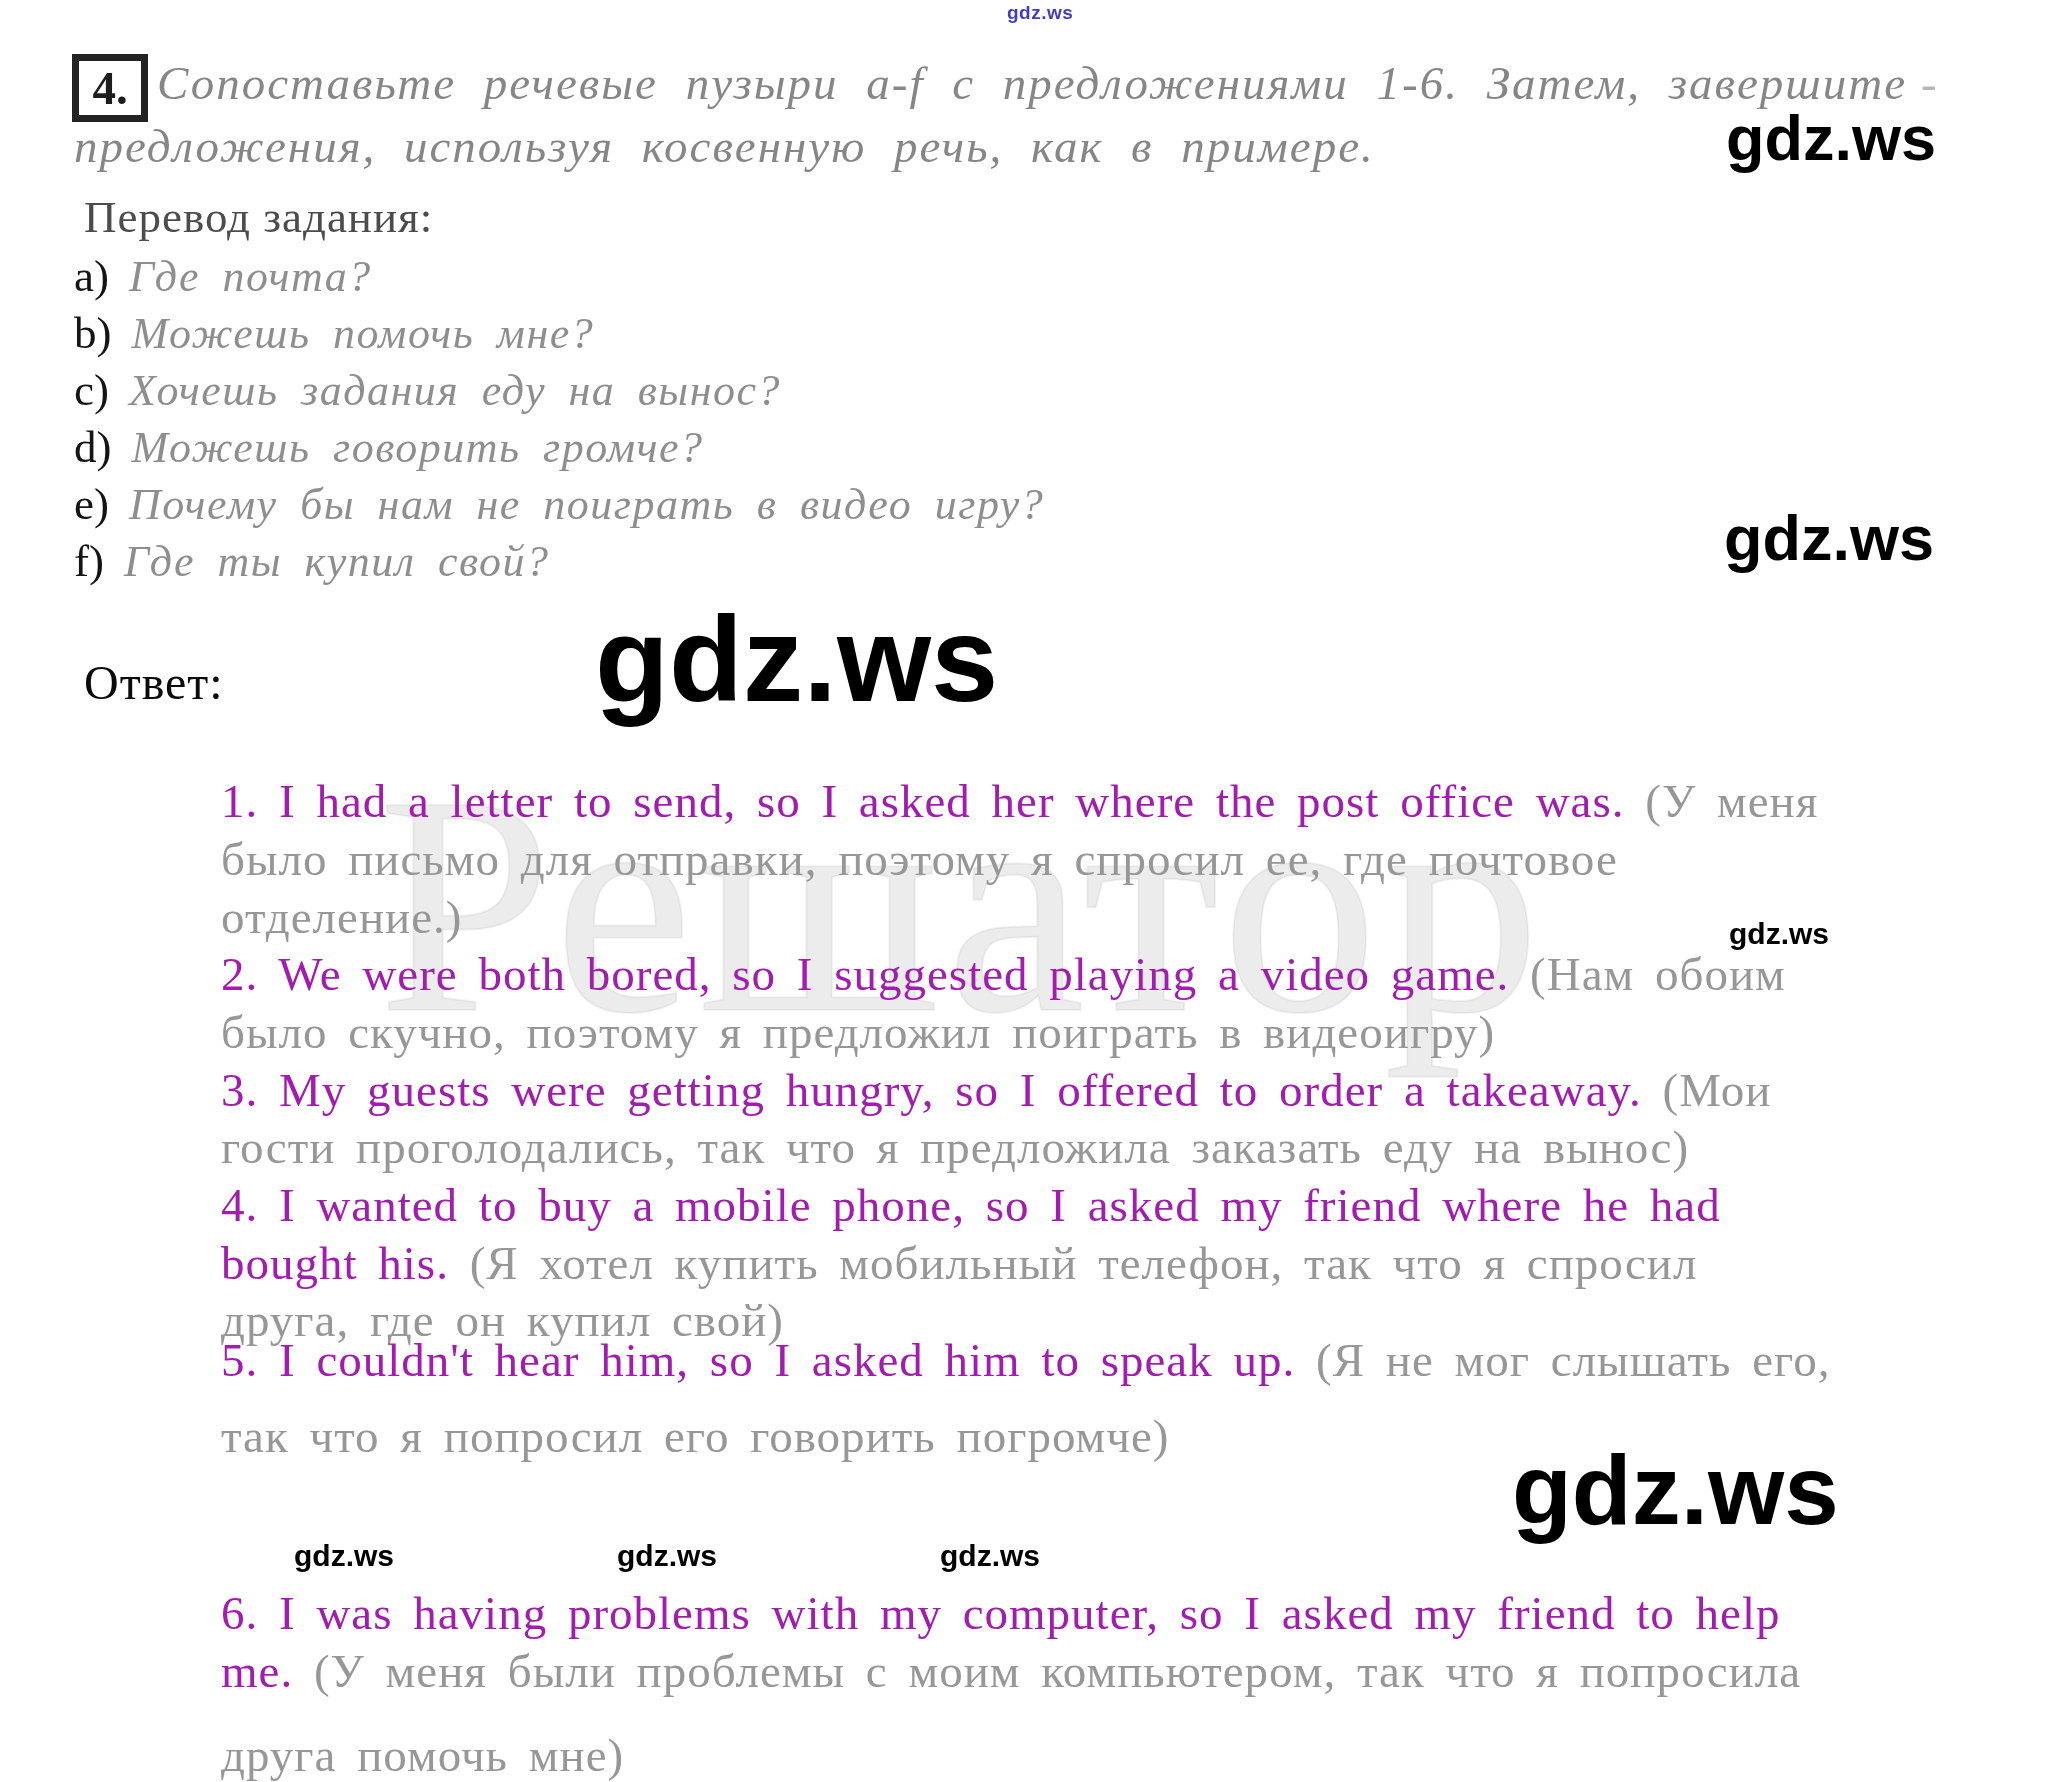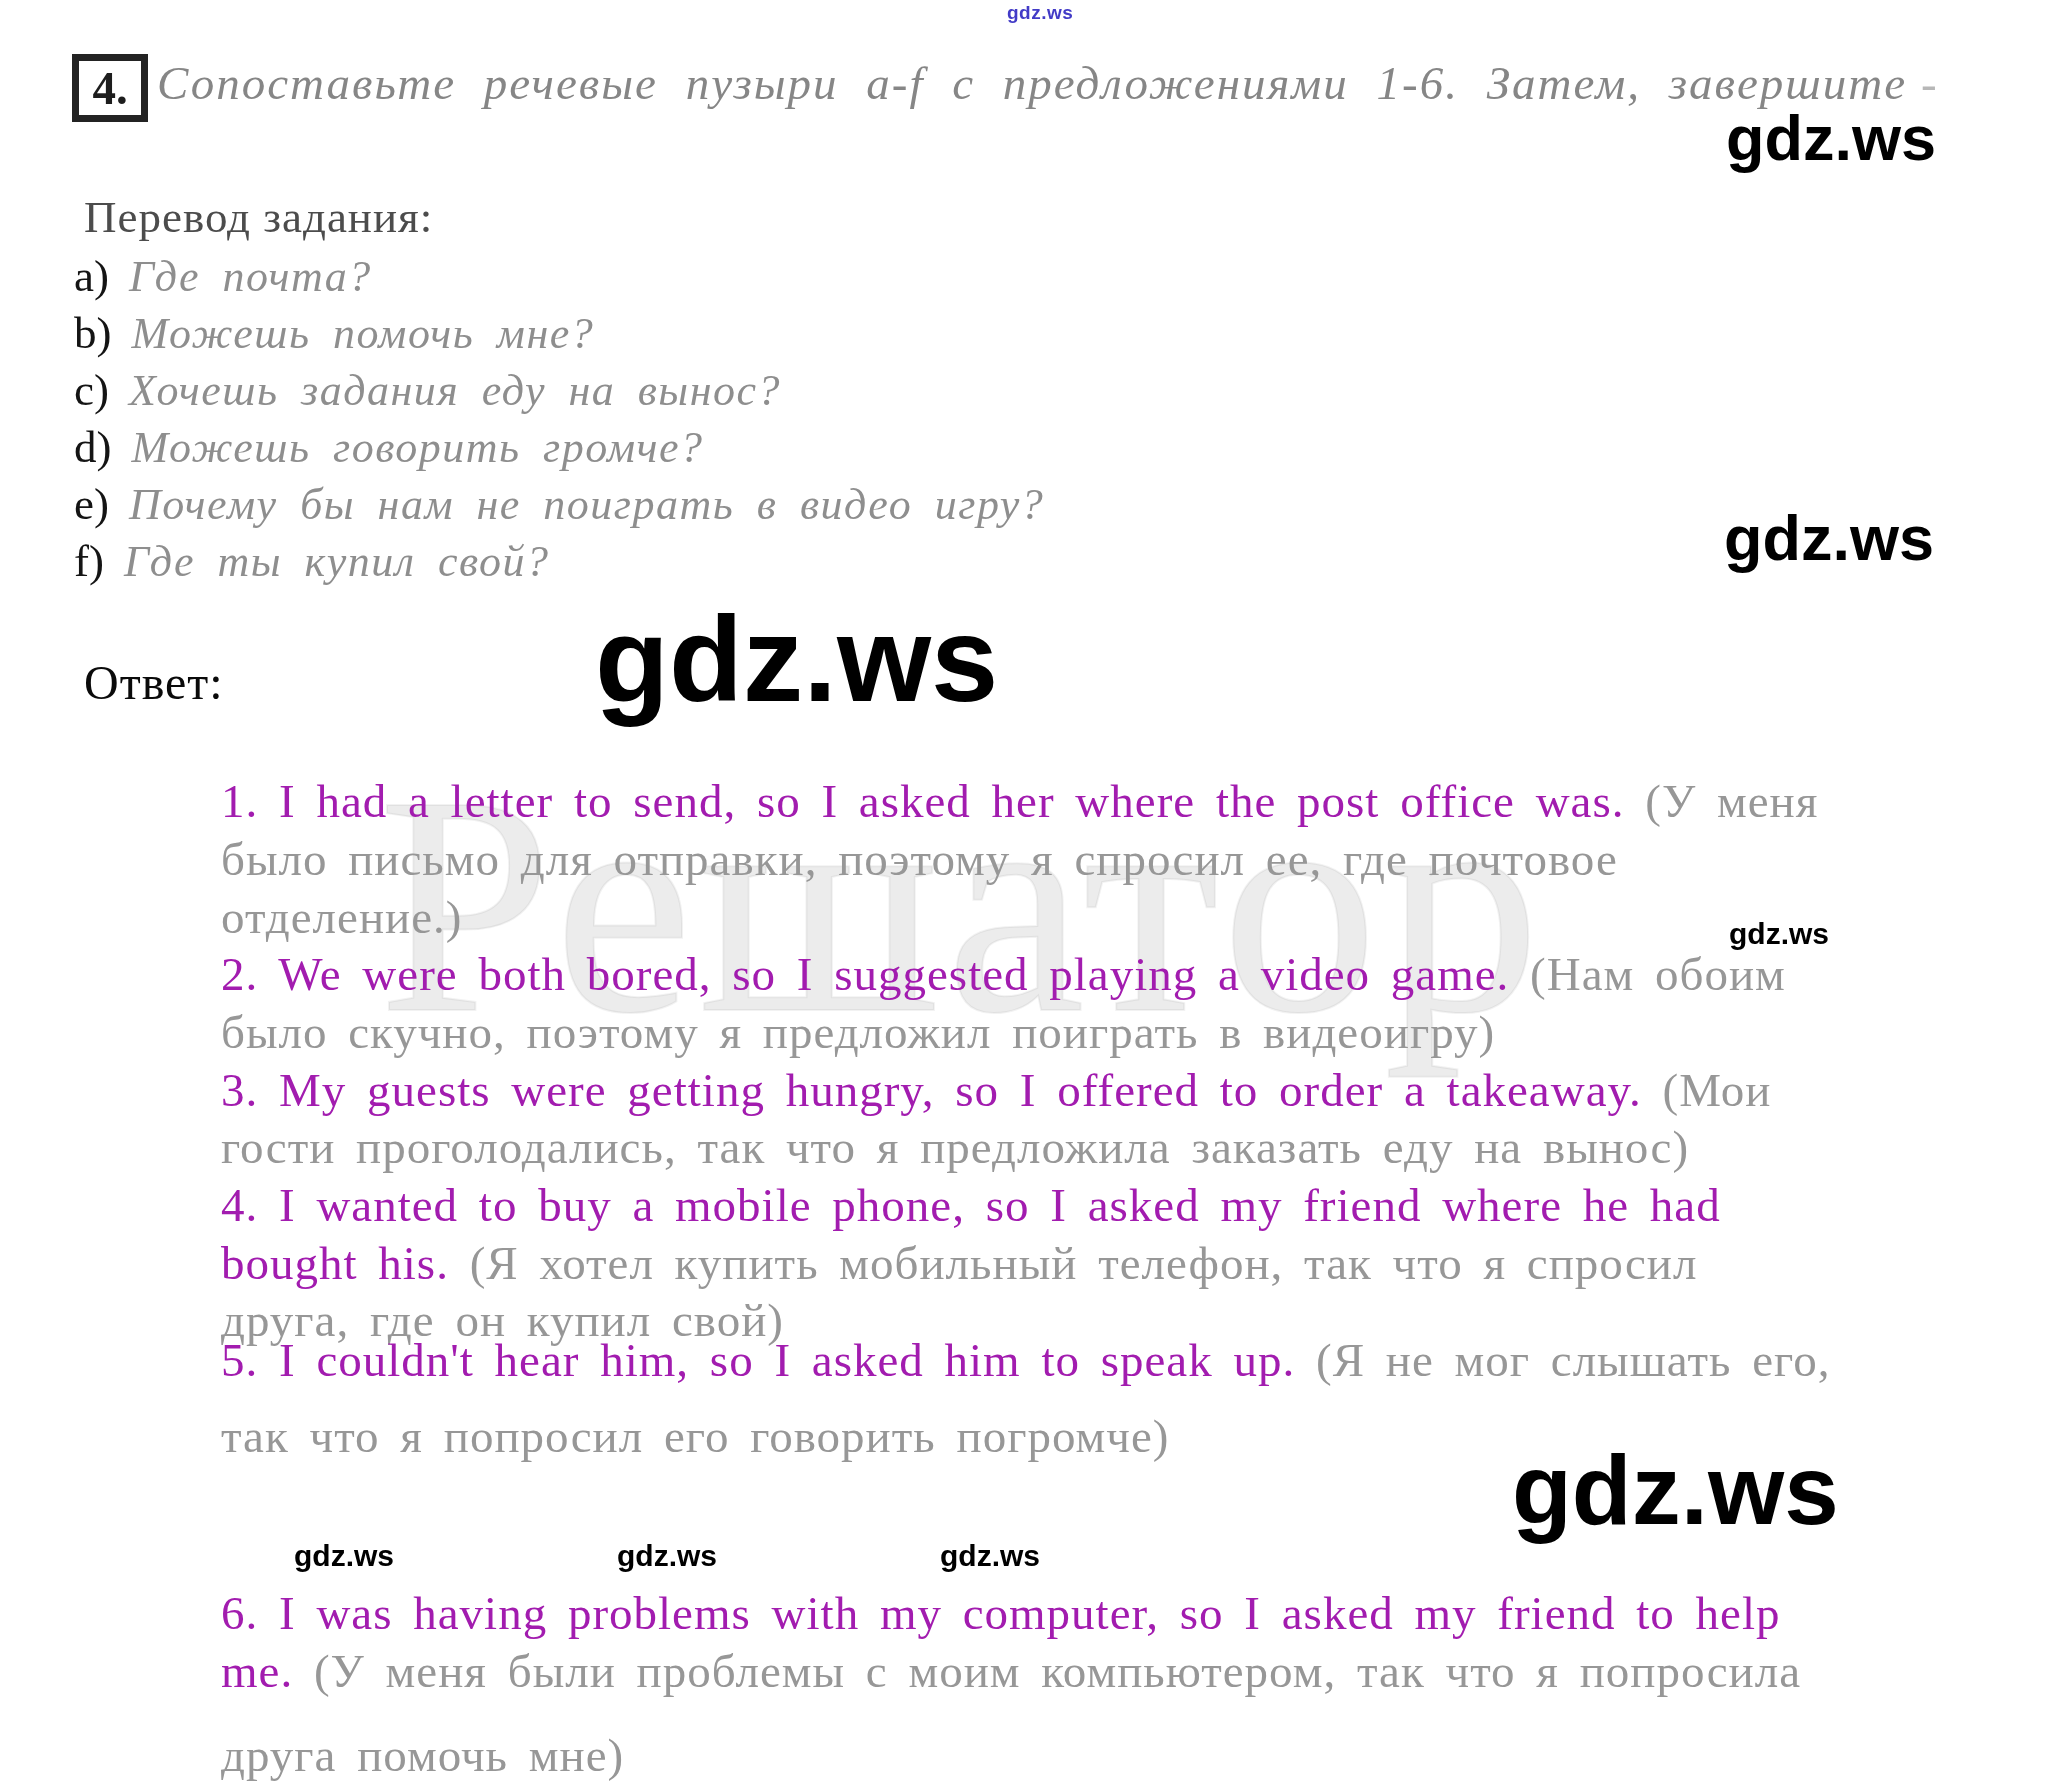--- a/index.html
+++ b/index.html
@@ -122,20 +122,21 @@
   <div class="wm wm-row-a">gdz.ws</div>
   <div class="wm wm-row-b">gdz.ws</div>
   <div class="wm wm-row-c">gdz.ws</div>
 
   <div class="task-box">
     <span>4.</span>
   </div>
   <div class="task-line task-line1">
     <span>Сопоставьте речевые пузыри a-f с предложениями 1-6. Затем, завершите</span><span class="task-suffix">-</span>
   </div>
+  <div class="task-line task-line2">предложения, используя косвенную речь, как в примере.</div>
 
   <div class="heading heading-perevod">Перевод задания:</div>
   <div id="translation-items">
       <div class="tr-item" style="top: 254px;"><span class="tr-letter">a)</span><span class="tr-text">Где почта?</span></div>
       <div class="tr-item" style="top: 311px;"><span class="tr-letter">b)</span><span class="tr-text">Можешь помочь мне?</span></div>
       <div class="tr-item" style="top: 368px;"><span class="tr-letter">c)</span><span class="tr-text">Хочешь задания еду на вынос?</span></div>
       <div class="tr-item" style="top: 425px;"><span class="tr-letter">d)</span><span class="tr-text">Можешь говорить громче?</span></div>
       <div class="tr-item" style="top: 482px;"><span class="tr-letter">e)</span><span class="tr-text">Почему бы нам не поиграть в видео игру?</span></div>
       <div class="tr-item" style="top: 539px;"><span class="tr-letter">f)</span><span class="tr-text">Где ты купил свой?</span></div>
     </div>

